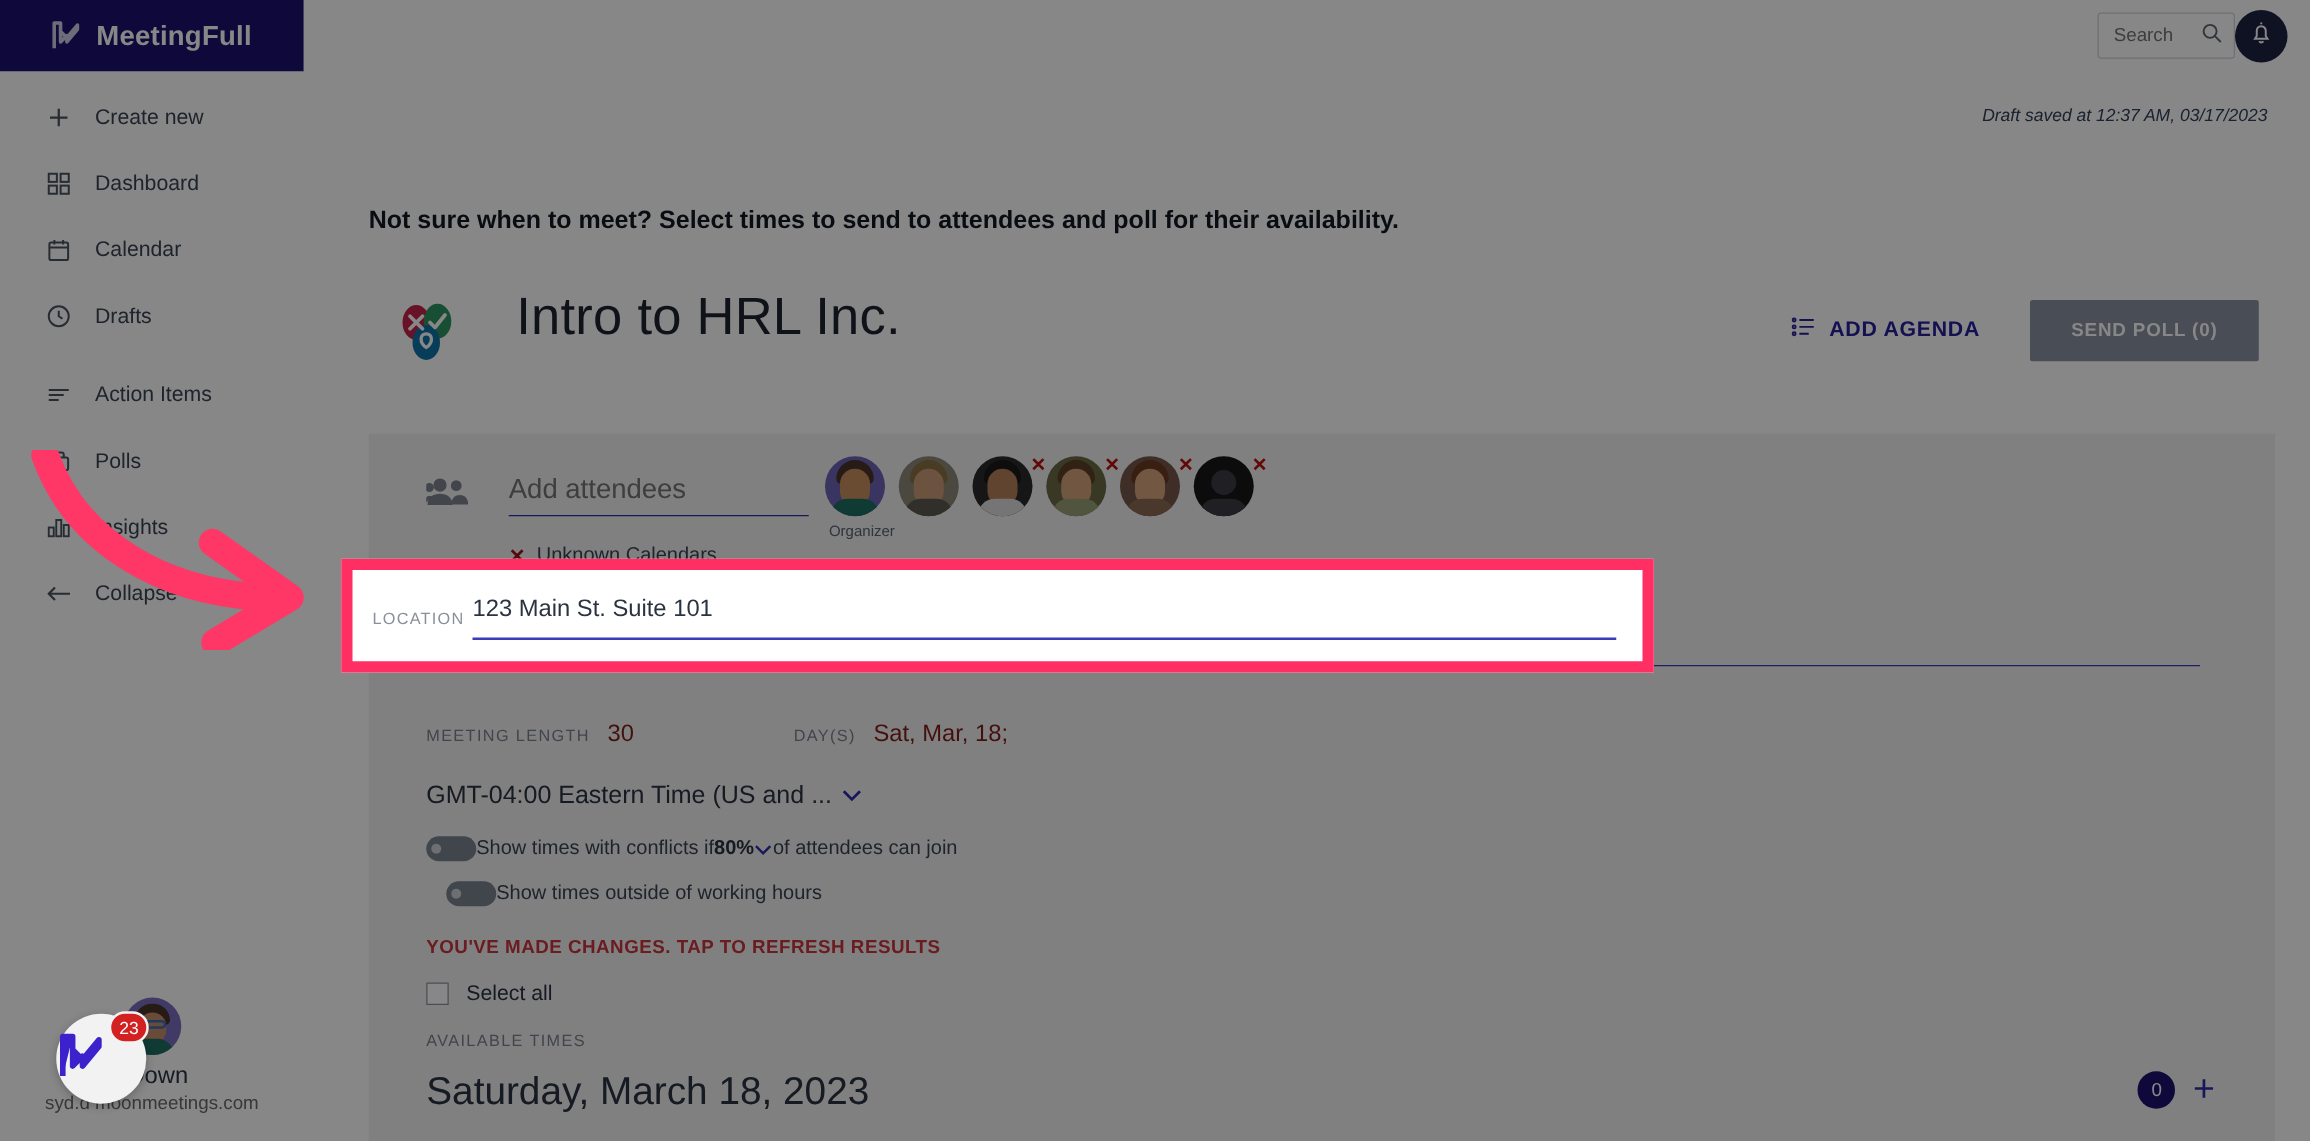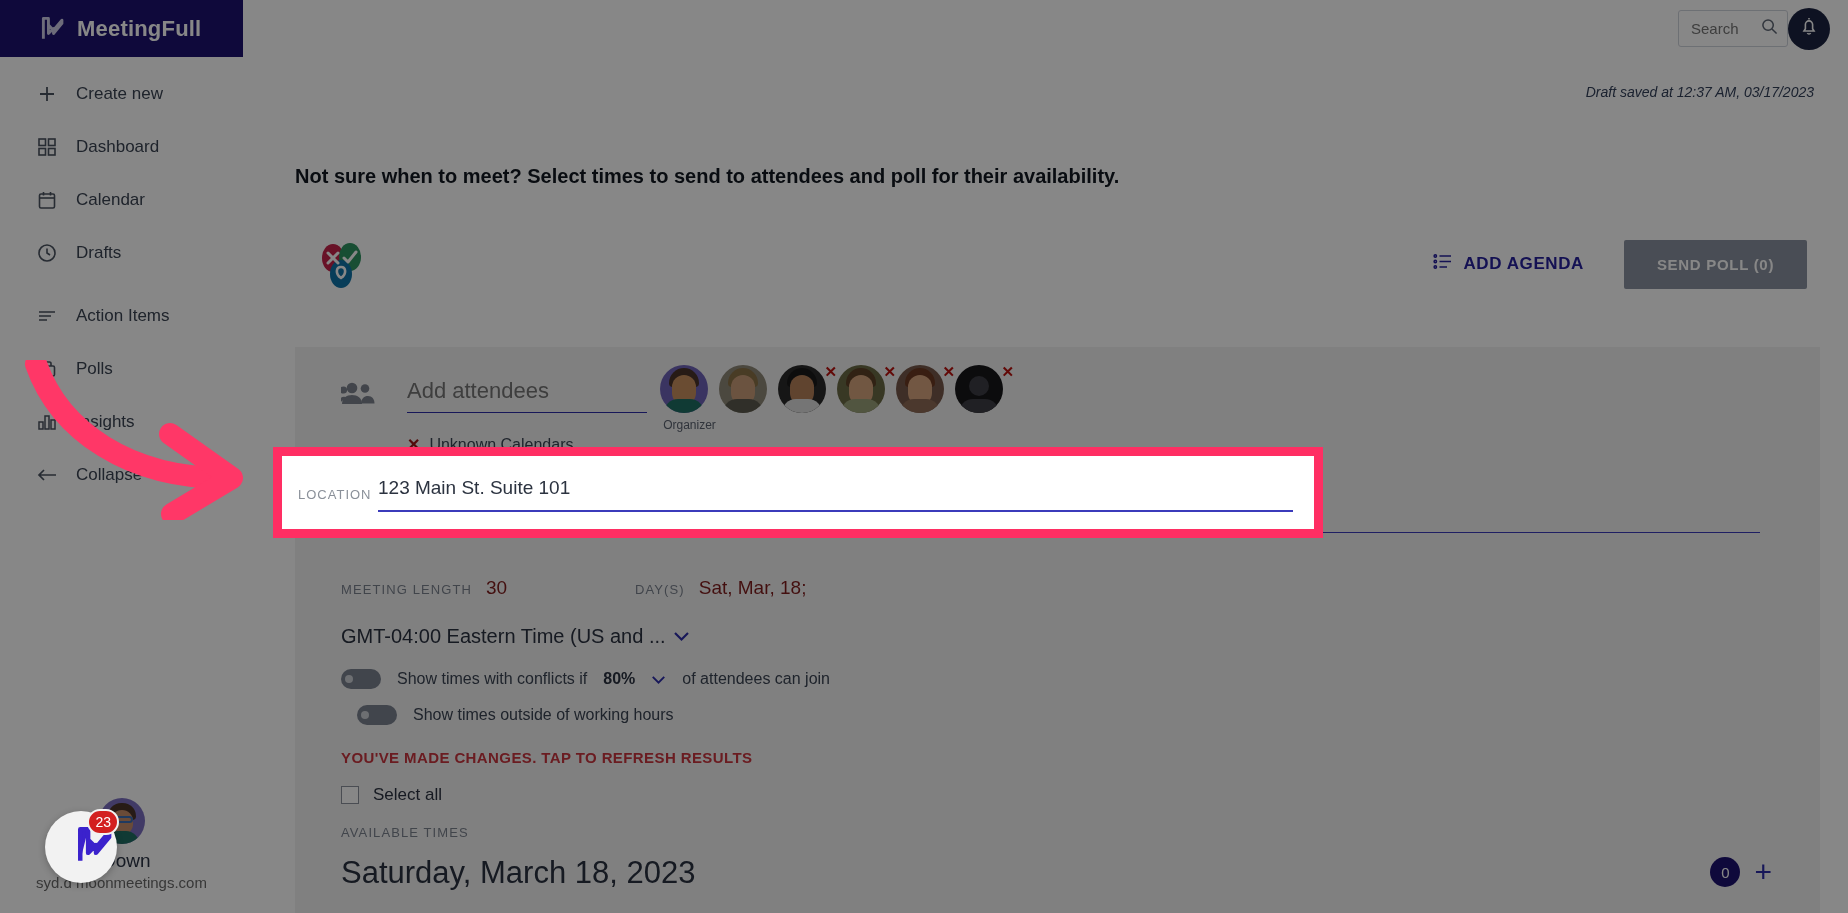--- a/index.html
+++ b/index.html
@@ -145,21 +145,21 @@
 
   #meta-row { position:absolute; left:0; top:222px; width:100%; height:38px; }
   .meta-lab { font-size:13px; letter-spacing:1.1px; color:#7c838f; }
   .meta-val { font-size:19px; color:#7f1d1d; }
   #meeting-length { position:absolute; left:46px; top:8px; display:flex; align-items:baseline; gap:14px; }
   #days { position:absolute; left:340px; top:8px; display:flex; align-items:baseline; gap:14px; }
 
   #tz-row { position:absolute; left:46px; top:278px; display:flex; align-items:center; gap:7px; font-size:20px; color:#2b3240; }
   .chev { color:#2d2da8; font-size:17px; line-height:1; }
 
-  .toggle-row { position:absolute; left:46px; display:flex; align-items:center; gap:16px; font-size:16px; color:#3b4453; }
+  .toggle-row { position:absolute; left:46px; display:flex; align-items:center; gap:0; font-size:16px; color:#3b4453; }
   #tog1 { top:322px; }
   #tog2 { top:358px;padding-left:16px; }
   .toggle {
     width:40px; height:20px; border-radius:12px; background:#7b8290; position:relative; flex:0 0 auto;
   }
   .toggle .knob { position:absolute; left:4px; top:6px; width:8px; height:8px; border-radius:50%; background:#cfd2d8; }
   .pct { color:#2b3240; font-weight:600; }
 
   #refresh-msg {
     position:absolute; left:46px; top:402px;
@@ -191,21 +191,21 @@
   #hl-cutout .loc-lab { position:absolute; left:25px; top:40px; font-size:13px; letter-spacing:1px; color:#8a9099; }
   #hl-cutout .loc-val { position:absolute; left:105px; top:30px; font-size:19px; color:#2c3340; }
   #hl-cutout .loc-underline { position:absolute; left:105px; top:63px; right:30px; height:1.5px; background:#3b3bbb; }
 
   
   #arrow { position:absolute; left:20px; top:360px; width:260px; height:160px; z-index:60; pointer-events:none; }
 
   
   #chat-widget {
     position:absolute; left:45px; top:811px; width:72px; height:72px; border-radius:50%;
-    background:#f2f2f2; display:flex; align-items:center; justify-content:flex-end; z-index:70;
+    background:#f2f2f2; display:flex; align-items:center; justify-content:flex-start; z-index:70;
     box-shadow:0 2px 7px rgba(0,0,0,.25);
   }
   #chat-badge {
     position:absolute; right:-2px; top:-2px; min-width:26px; height:26px; border-radius:13px;
     background:#d32020; color:#fff; font-size:14px; display:flex; align-items:center; justify-content:center;
     padding:0 6px; border:2px solid #f2f2f2;
   }
 </style>
 </head>
 <body>
@@ -341,20 +341,21 @@
       <span id="poll-icon">
         <svg width="48" height="50" viewBox="0 0 48 50">
           <ellipse cx="16" cy="17" rx="11" ry="14" fill="#c4234a"></ellipse>
           <ellipse cx="33" cy="16" rx="11" ry="14" fill="#2f9361"></ellipse>
           <ellipse cx="24" cy="33" rx="11" ry="14" fill="#1073a8"></ellipse>
           <path d="M11 12 L21 22 M21 12 L11 22" stroke="#fff" stroke-width="3" stroke-linecap="round"></path>
           <path d="M27 17 L31 21 L39 11" stroke="#fff" stroke-width="3" fill="none" stroke-linecap="round" stroke-linejoin="round"></path>
           <path d="M24 26 c-5 0 -6 7 0 11 c6 -4 5 -11 0 -11 Z" fill="none" stroke="#fff" stroke-width="2.6"></path>
         </svg>
       </span>
+      <div id="meeting-title">Intro to HRL Inc.</div>
       <div id="add-agenda">
         <span>
           <svg width="19" height="17" viewBox="0 0 19 17" stroke="#27219e" stroke-width="1.5" fill="none">
             <circle cx="2.3" cy="3" r="1.2"></circle>
               <circle cx="2.3" cy="8.5" r="1.2"></circle>
               <circle cx="2.3" cy="14" r="1.2"></circle>
             <path d="M6.5 3 H18 M6.5 8.5 H18 M6.5 14 H14"></path>
           </svg>
         </span>
         <span>ADD AGENDA</span>

